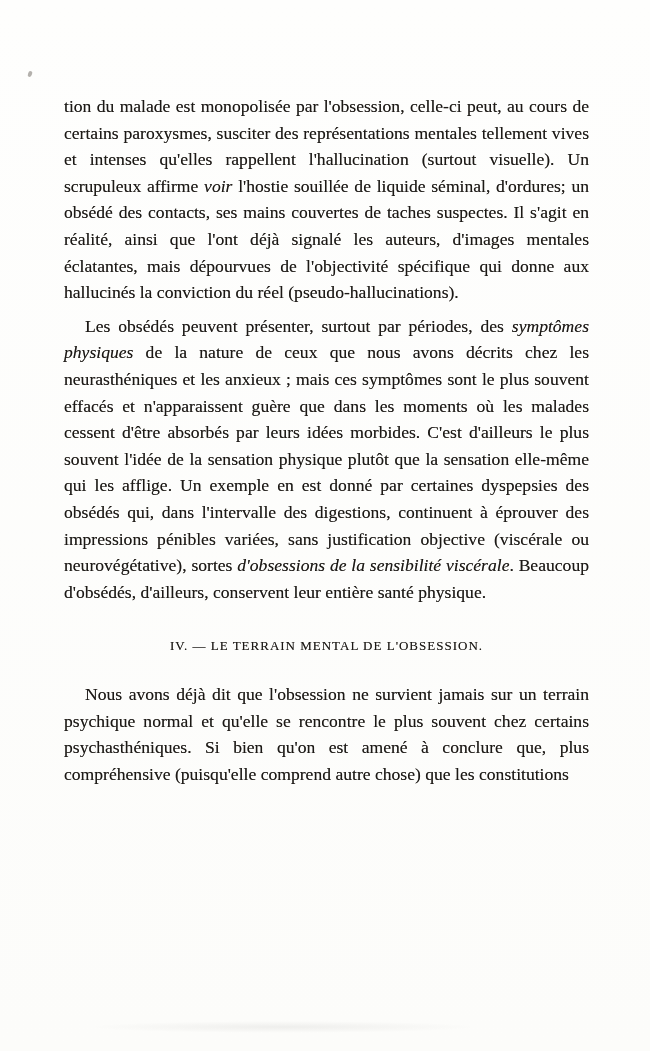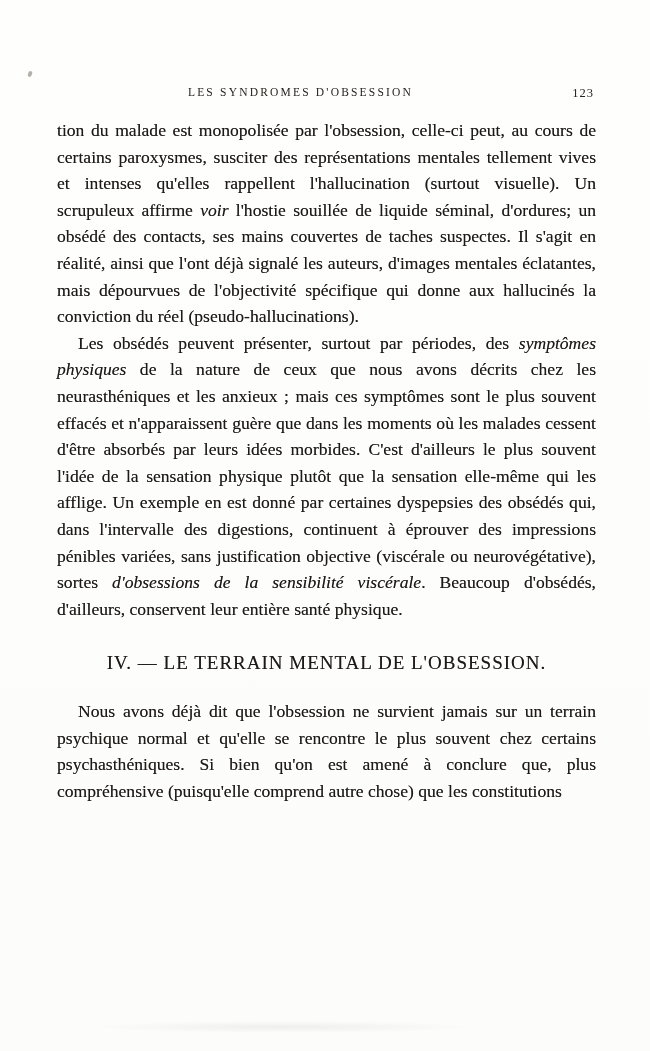--- a/index.html
+++ b/index.html
@@ -34,36 +34,36 @@
     white-space: nowrap;
   }
   .page-number {
     position: absolute;
     right: 2px;
     top: 0;
     letter-spacing: 1px;
     font-size: 12.5px;
   }
   .body-text p.para {
-    margin: 0;
+    margin: 7px;
     font-size: 17.6px;
     line-height: 26.6px;
     text-align: justify;
     text-shadow: 0 0 0.4px rgba(30, 25, 20, 0.55);
   }
   .body-text p.para.indent {
     text-indent: 21px;
   }
   .body-text em {
     font-style: italic;
   }
   .section-heading {
     margin: 28px 0 23px 0;
     font-weight: 400;
-    font-size: 19px;
+    font-size: 13px;
     letter-spacing: 1px;
     text-align: center;
     line-height: 25px;
     color: #1c1916;
     text-shadow: 0 0 0.4px rgba(30, 25, 20, 0.5);
   }
   .speck {
     position: absolute;
     left: 28px;
     top: 71px;
@@ -80,24 +80,20 @@
     width: 390px;
     height: 12px;
     background: radial-gradient(ellipse at center, rgba(60, 58, 54, 0.07), rgba(60, 58, 54, 0) 70%);
   }
 </style>
 </head>
 <body>
 
 <div class="page">
   <div class="speck"></div>
-  <header class="running-header">
-    <span class="running-title">LES SYNDROMES D'OBSESSION</span>
-    <span class="page-number">123</span>
-  </header>
   <main class="body-text">
       <p class="para"><span>tion du malade est monopolisée par l'obsession, celle-ci peut, au cours de certains paroxysmes, susciter des représentations mentales tellement vives et intenses qu'elles rappellent l'hallucination (surtout visuelle). Un scrupuleux affirme </span><em>voir</em><span> l'hostie souillée de liquide séminal, d'ordures; un obsédé des contacts, ses mains couvertes de taches suspectes. Il s'agit en réalité, ainsi que l'ont déjà signalé les auteurs, d'images mentales éclatantes, mais dépourvues de l'objectivité spécifique qui donne aux hallucinés la conviction du réel (pseudo-hallucinations).</span></p>
       <p class="para indent"><span>Les obsédés peuvent présenter, surtout par périodes, des </span><em>symptômes physiques</em><span> de la nature de ceux que nous avons décrits chez les neurasthéniques et les anxieux ; mais ces symptômes sont le plus souvent effacés et n'apparaissent guère que dans les moments où les malades cessent d'être absorbés par leurs idées morbides. C'est d'ailleurs le plus souvent l'idée de la sensation physique plutôt que la sensation elle-même qui les afflige. Un exemple en est donné par certaines dyspepsies des obsédés qui, dans l'intervalle des digestions, continuent à éprouver des impressions pénibles variées, sans justification objective (viscérale ou neurovégétative), sortes </span><em>d'obsessions de la sensibilité viscérale</em><span>. Beaucoup d'obsédés, d'ailleurs, conservent leur entière santé physique.</span></p>
       <h2 class="section-heading">
         <div>IV. — LE TERRAIN MENTAL DE L'OBSESSION.</div>
       </h2>
       <p class="para indent"><span>Nous avons déjà dit que l'obsession ne survient jamais sur un terrain psychique normal et qu'elle se rencontre le plus souvent chez certains psychasthéniques. Si bien qu'on est amené à conclure que, plus compréhensive (puisqu'elle comprend autre chose) que les constitutions</span></p>
     </main>
   <div class="scan-smudge"></div>
 </div>

